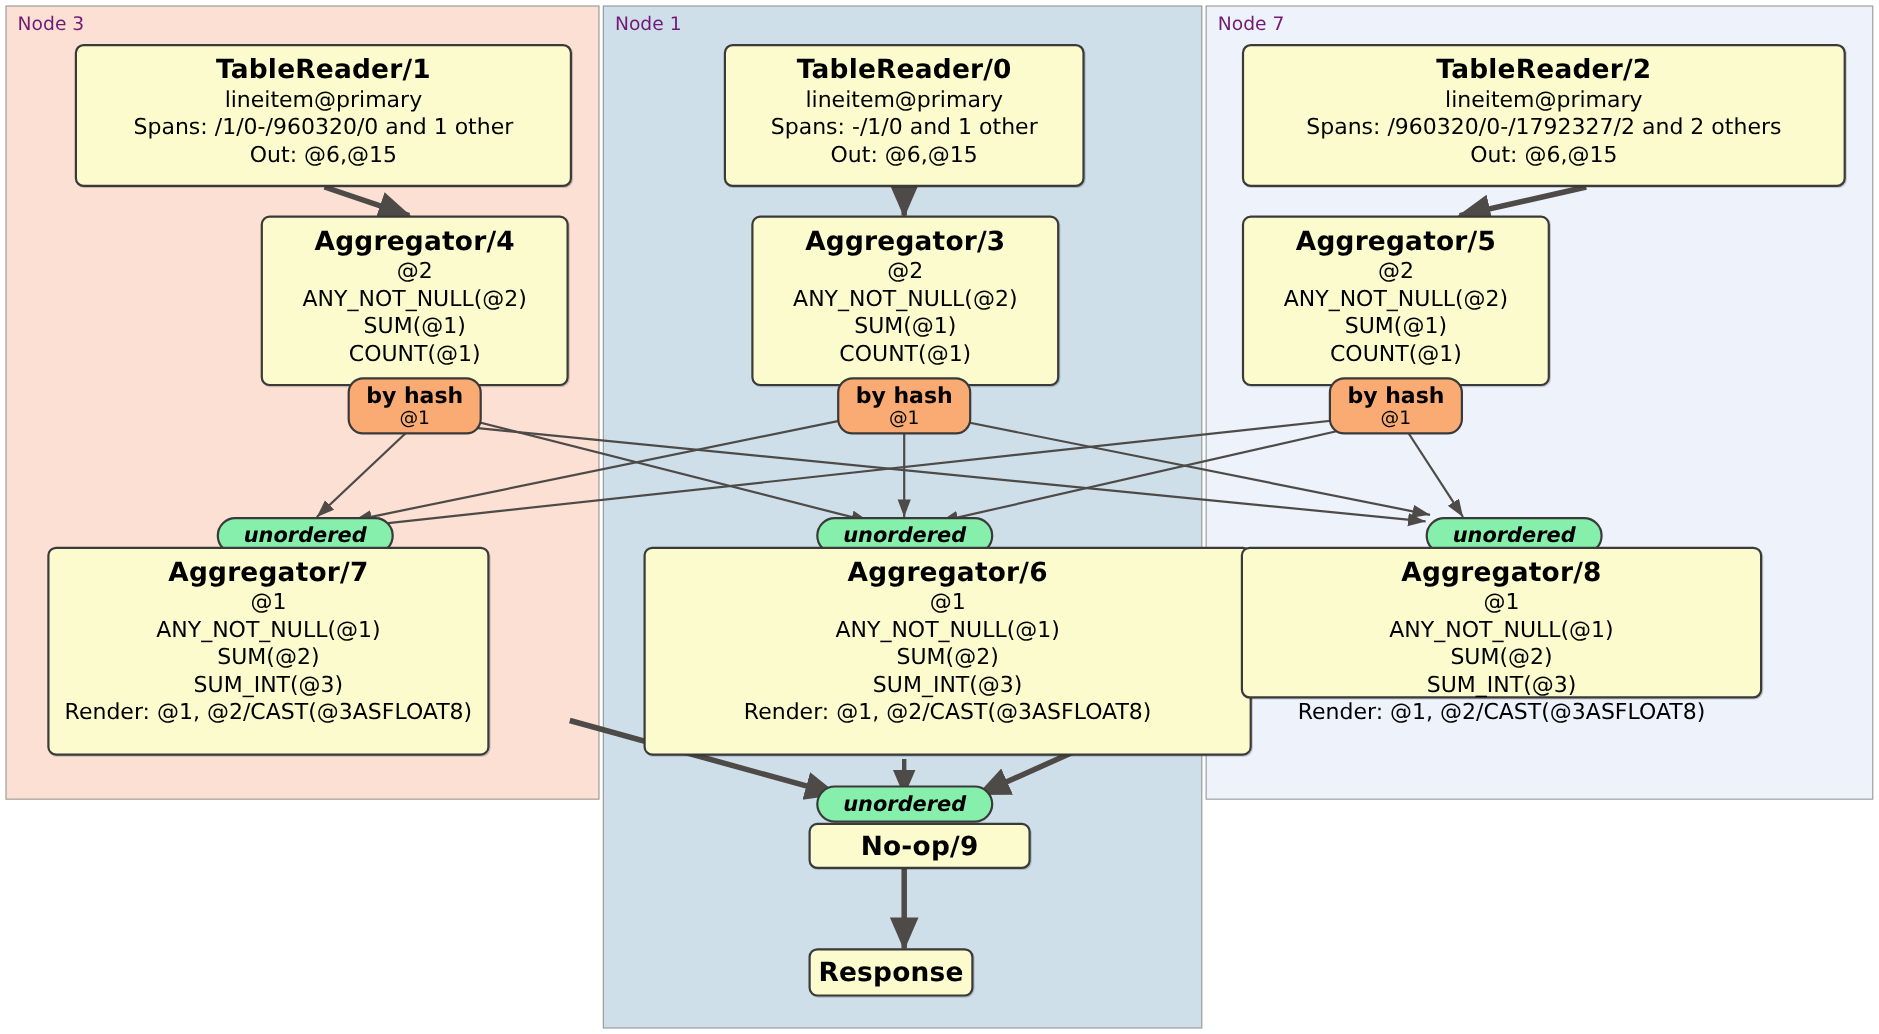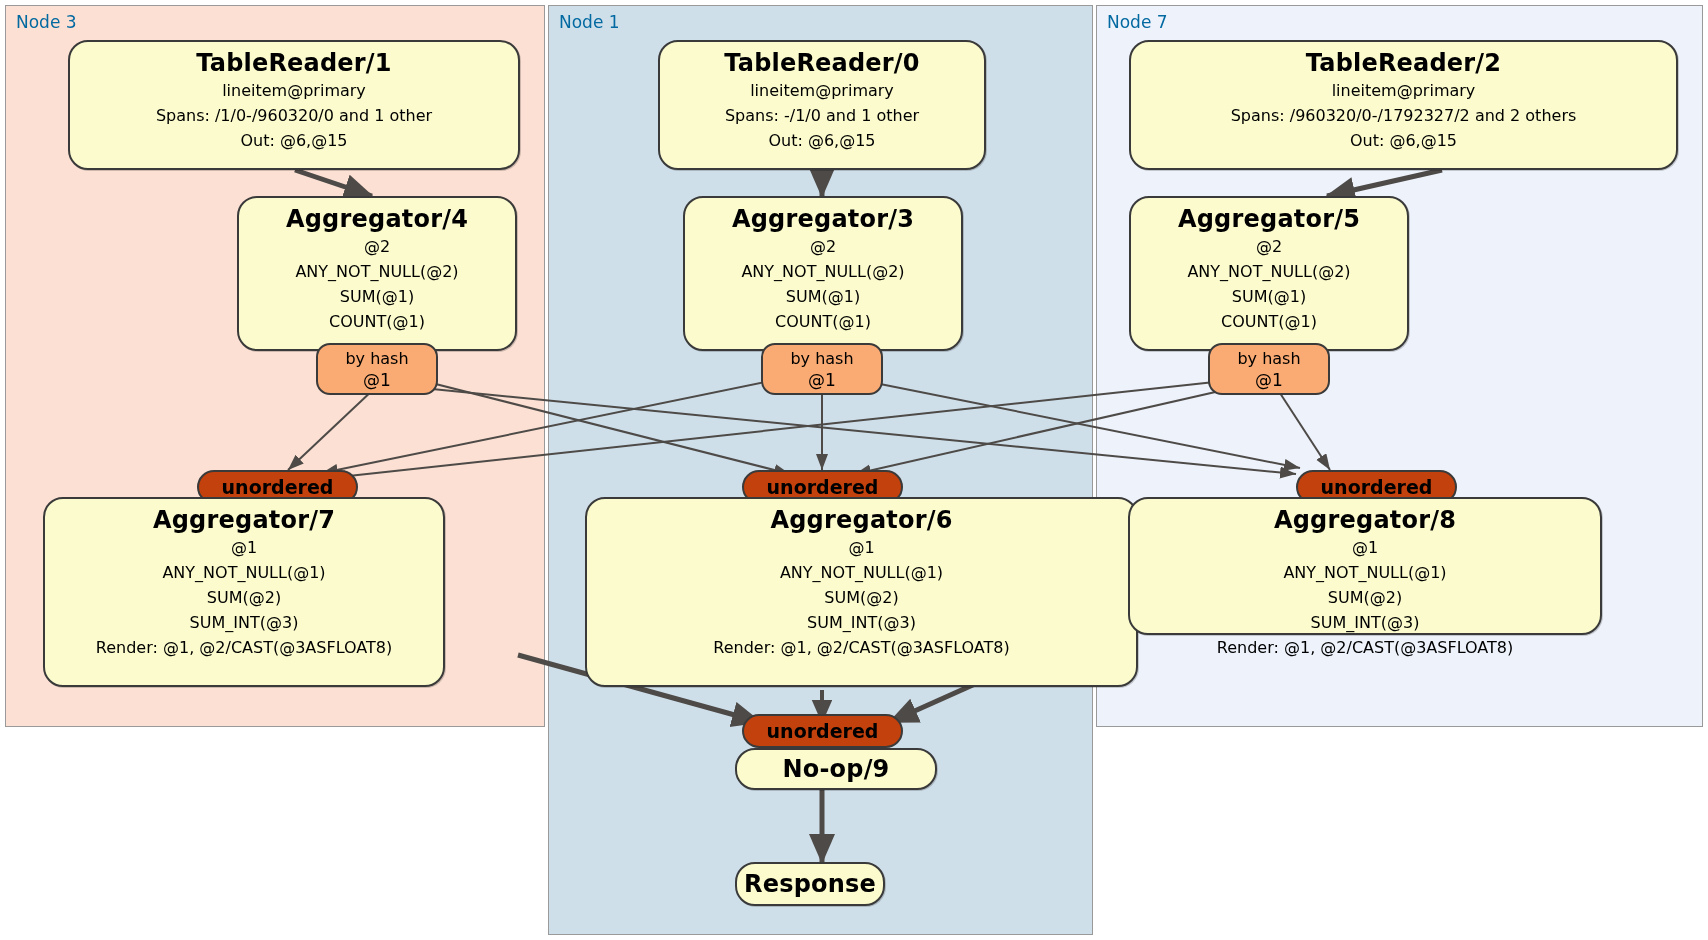--- a/index.html
+++ b/index.html
@@ -5,53 +5,53 @@
   html,body{margin:0;padding:0;background:#ffffff;}
   body{
     width:1708px;height:940px;position:relative;overflow:hidden;
     font-family:"DejaVu Sans","Liberation Sans",sans-serif;
   }
   #stage{position:absolute;left:0;top:0;width:1708px;height:940px;}
 
   
   .node-panel{position:absolute;box-sizing:border-box;border:1px solid #9a9a9a;}
   .node-label{
-    position:absolute;left:10px;top:6px;font-size:17px;color:#0369a1;
+    position:absolute;left:10px;top:6px;font-size:17px;color:#701a75;
     font-family:"DejaVu Sans","Liberation Sans",sans-serif;white-space:nowrap;
   }
 
   
   .proc{
     position:absolute;box-sizing:border-box;
-    background:#fbfbcd;border:2px solid #3a3a3a;border-radius:20px;
+    background:#fbfbcd;border:2px solid #3a3a3a;border-radius:8px;
     text-align:center;color:#000;
     padding-top:6px;
     box-shadow:1px 1px 0 rgba(0,0,0,.18);
   }
   .proc .title{
     font-weight:bold;font-size:24px;line-height:30px;letter-spacing:.2px;
     white-space:nowrap;
   }
   .proc .line{
-    font-size:16px;line-height:25px;white-space:nowrap;
+    font-size:20px;line-height:25px;white-space:nowrap;
   }
 
   
   .badge{
     position:absolute;box-sizing:border-box;text-align:center;
     border:2px solid #3a3a3a;color:#000;
     display:flex;flex-direction:column;align-items:center;justify-content:center;
   }
   .badge.hash{
     background:#f9ab73;border-radius:14px;
   }
-  .badge.hash .b1{font-weight:normal;font-size:16px;line-height:22px;}
+  .badge.hash .b1{font-weight:bold;font-size:20px;line-height:22px;}
   .badge.hash .b2{font-size:17px;line-height:20px;}
   .badge.unord{
-    background:#c2410c;border-radius:17px;
+    background:#86efac;border-radius:17px;font-style:italic;
   }
   .badge.unord .b1{font-weight:bold;font-size:19px;line-height:22px;}
 
   svg.edges{position:absolute;left:0;top:0;width:1708px;height:940px;overflow:visible;}
 </style>
 </head>
 <body>
 
 <div id="stage">
 

